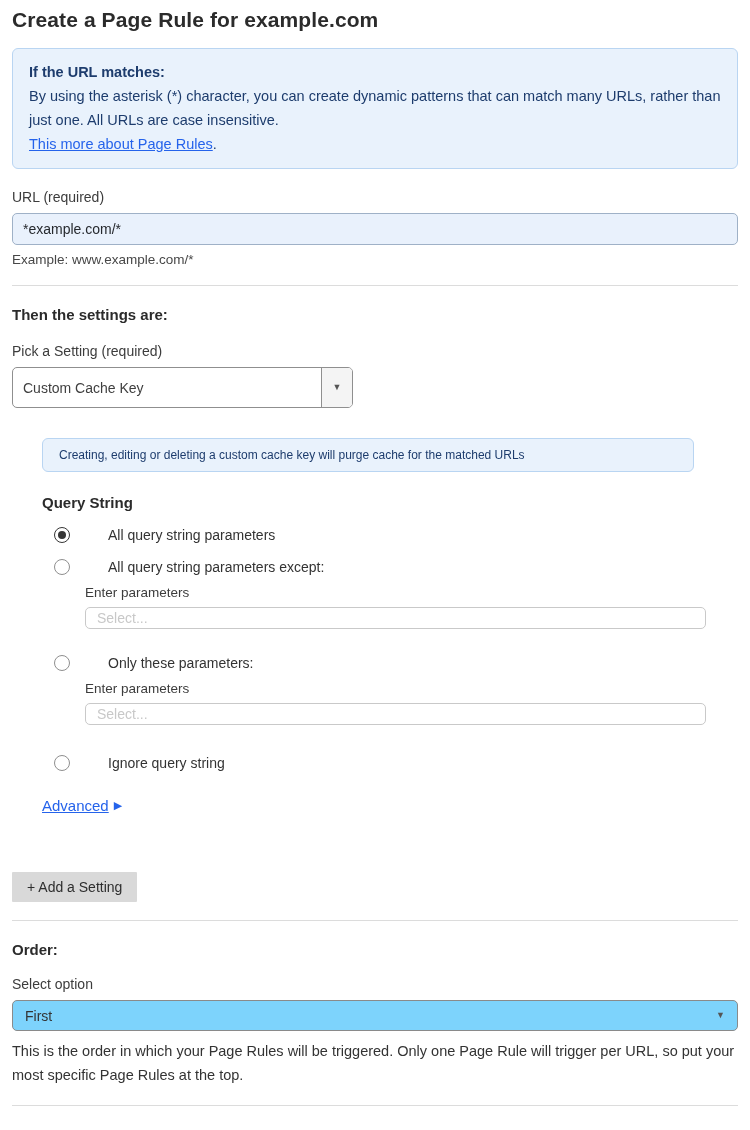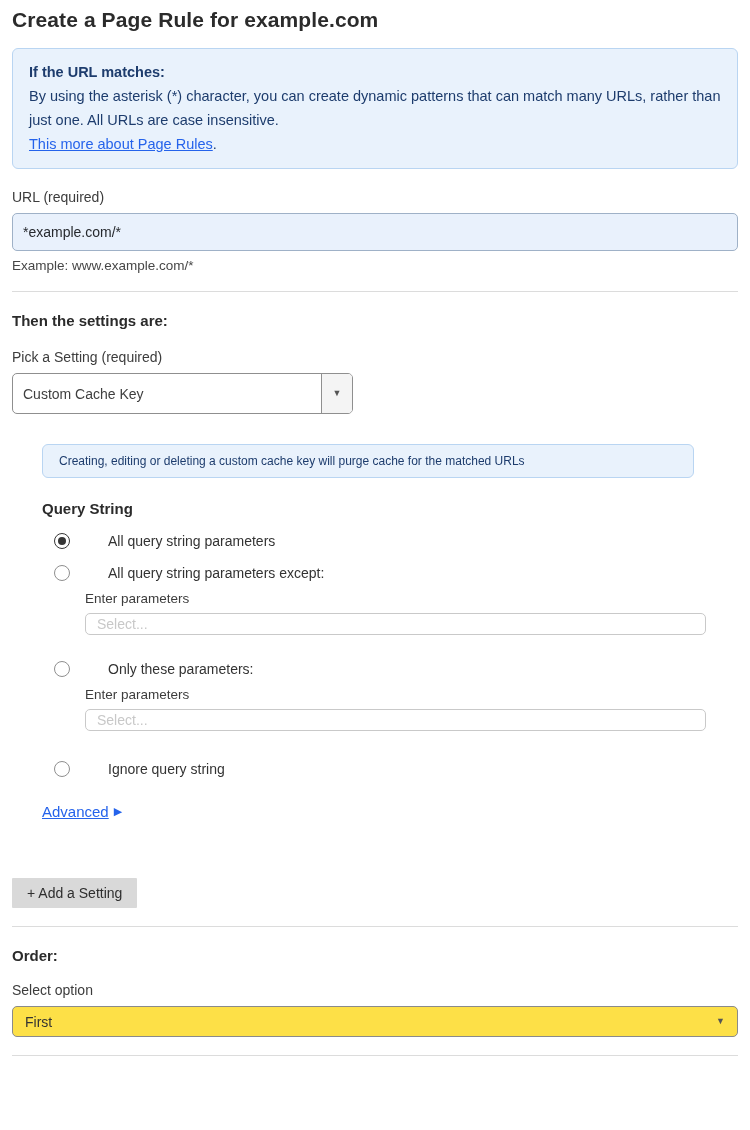--- a/index.html
+++ b/index.html
@@ -35,21 +35,21 @@
     color: #2563eb;
     text-decoration: underline;
     cursor: pointer;
   }
 
   
   .field-label { margin-top: 20px; font-size: 14px; color: #3c3c3c; }
   .url-input {
     margin-top: 8px;
     width: 726px;
-    height: 38px;
+    height: 32px;
     background: #e9f1fc;
     border: 1px solid #9fb1c7;
     border-radius: 5px;
     padding: 0 10px;
     font-family: "Liberation Sans", sans-serif;
     font-size: 14px;
     color: #26292e;
     outline: none;
     display: block;
   }
@@ -187,21 +187,21 @@
 
   
   .order-heading { margin-top: 20px; font-size: 15px; font-weight: 700; color: #2b2b2b; }
   .order-label { margin-top: 18px; font-size: 14px; color: #3c3c3c; }
   .order-select {
     margin-top: 8px;
     width: 726px;
     height: 31px;
     border: 1px solid #8a8a8a;
     border-radius: 5px;
-    background: #fde047;
+    background: #7dd3fc;
     display: flex;
     align-items: center;
     justify-content: space-between;
     padding: 0 12px;
     cursor: pointer;
   }
   .order-select .value { font-size: 14px; color: #333333; }
   .order-desc { margin-top: 8px; font-size: 14.5px; color: #333333; line-height: 24px; }
 </style>
 </head>
@@ -271,18 +271,19 @@
   </div>
 
   <hr class="divider">
 
   <div class="order-heading">Order:</div>
   <div class="order-label">Select option</div>
   <div class="order-select">
     <span class="value">First</span>
     <span class="caret-down">▼</span>
   </div>
+  <div class="order-desc">This is the order in which your Page Rules will be triggered. Only one Page Rule will trigger per URL, so put your most specific Page Rules at the top.</div>
 
   <hr class="divider">
 
   
 
 </div>
 
 </body></html>

